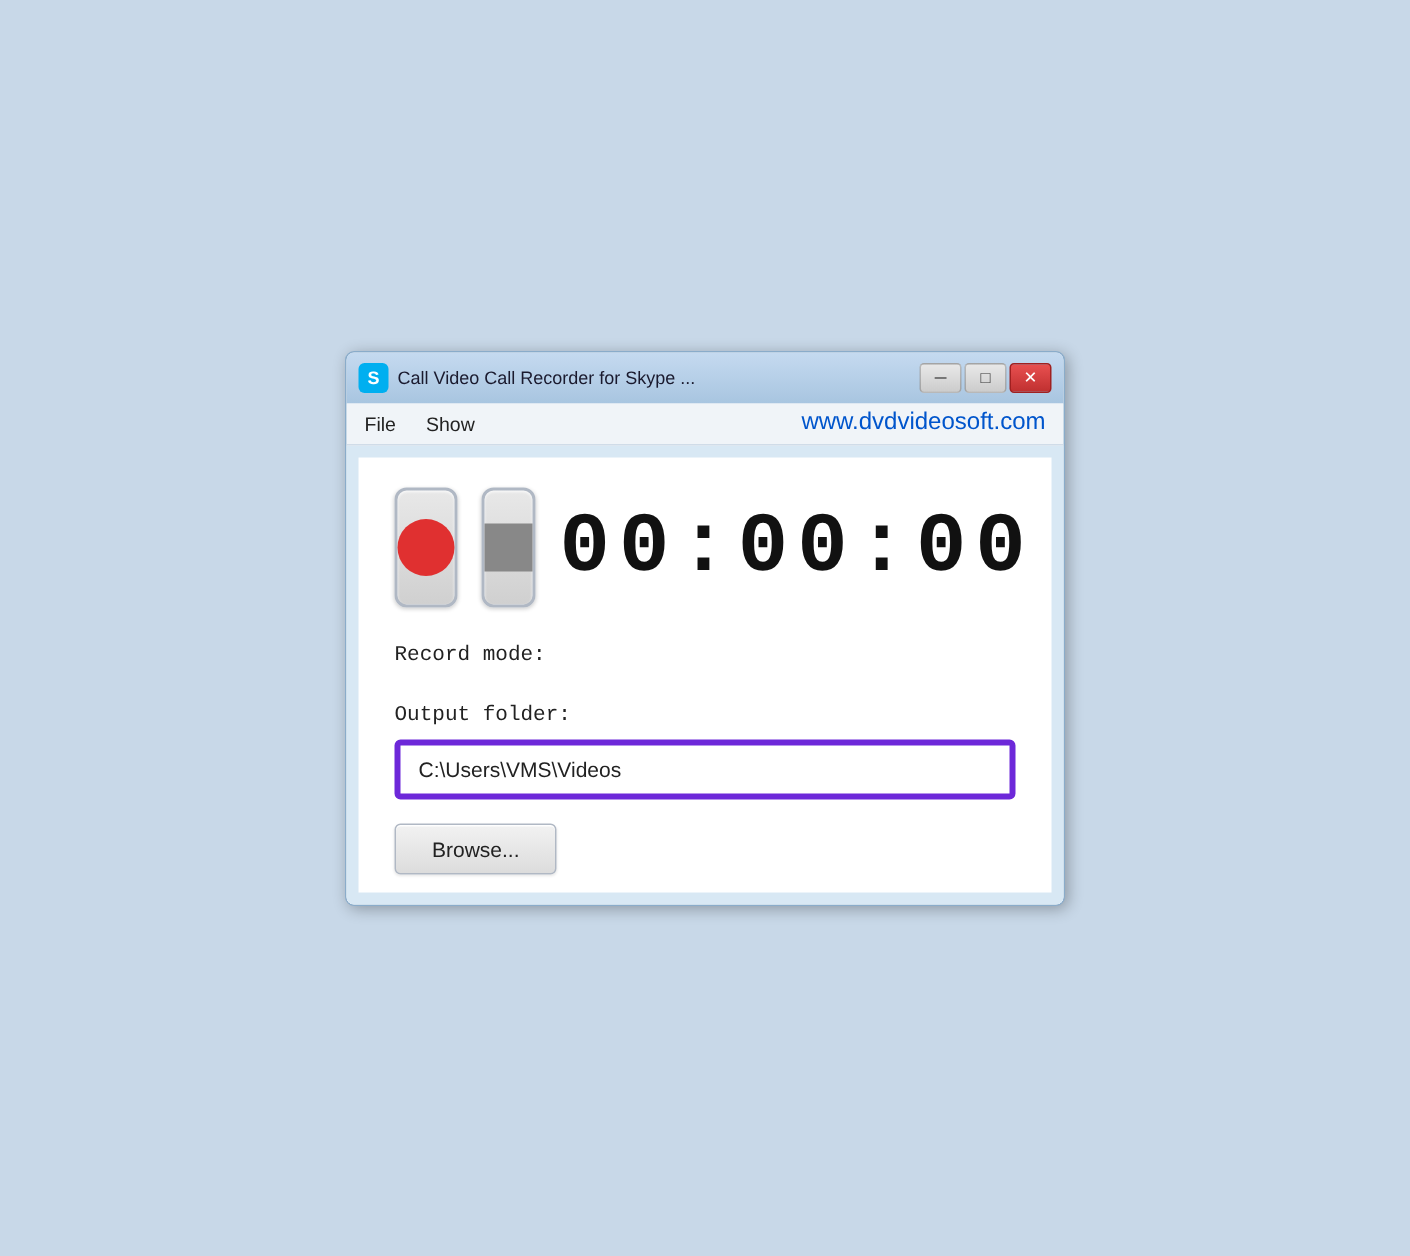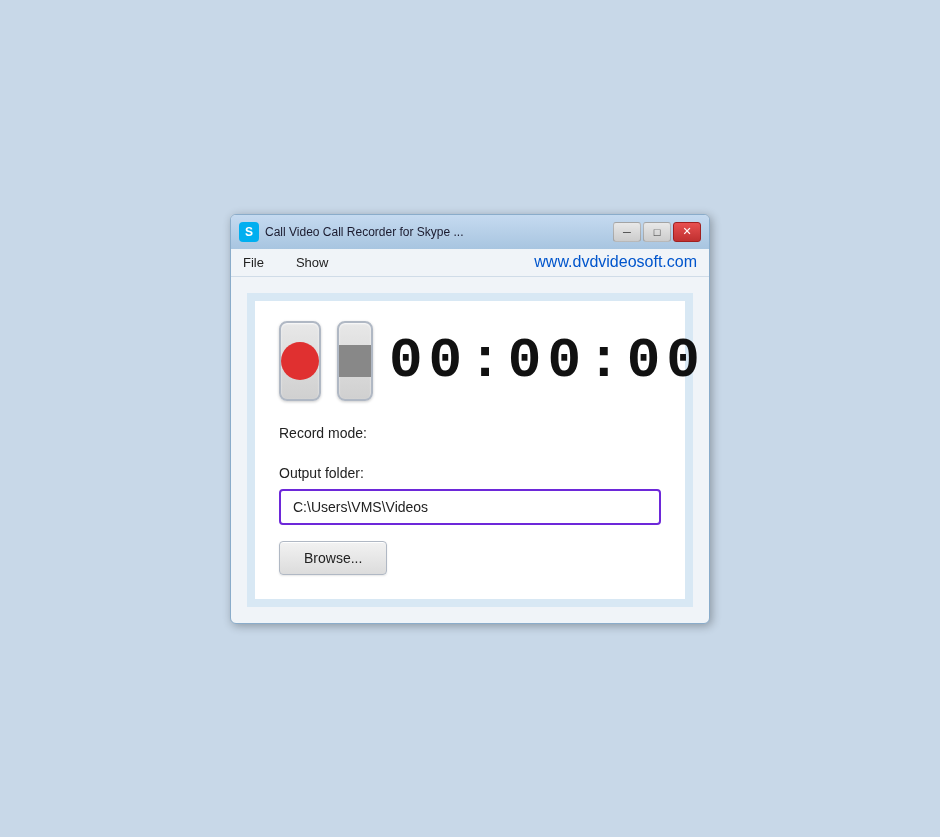--- a/index.html
+++ b/index.html
@@ -89,45 +89,45 @@
       background: linear-gradient(to bottom, #e85050, #c03030);
       color: white;
       border-color: #a02020;
     }
 
     .menu-bar {
       background: #f0f4f8;
       display: flex;
       align-items: center;
       padding: 4px 8px;
-      gap: 24px;
+      gap: 12px;
       border-bottom: 1px solid #d0dce8;
       position: relative;
     }
 
     .menu-item {
       font-size: 13px;
       color: #222;
       cursor: pointer;
       padding: 2px 4px;
     }
 
     .menu-link {
       position: absolute;
       right: 12px;
       font-size: 16px;
       color: #0055cc;
       cursor: pointer;
     }
 
     .content {
-      padding: 20px 24px 24px;
+      padding: 20px 24px 12px;
       background: white;
       border: 8px solid #d8e8f4;
-      margin: 16px;
+      margin: 0;
     }
 
     .controls-row {
       display: flex;
       align-items: center;
       gap: 16px;
       margin-bottom: 24px;
     }
 
     .btn-record, .btn-stop {
@@ -163,20 +163,21 @@
       font-weight: 900;
       color: #111;
       letter-spacing: 6px;
       line-height: 1;
     }
 
     .section-label {
       font-size: 14px;
       color: #222;
       margin-bottom: 8px;
+      font-family: Liberation Mono, monospace;
     }
 
     .dropdown-container {
       margin-bottom: 24px;
     }
 
     .dropdown {
       width: 100%;
       padding: 8px 12px;
       font-size: 14px;
@@ -221,21 +222,21 @@
     }
 
     .output-section {
       margin-bottom: 16px;
     }
 
     .output-path-box {
       width: 100%;
       padding: 8px 12px;
       font-size: 14px;
-      border: 2px solid #6d28d9;
+      border: 4px solid #6d28d9;
       border-radius: 4px;
       background: white;
       color: #222;
     }
 
     .button-row {
       display: flex;
       gap: 12px;
       margin-top: 16px;
     }

